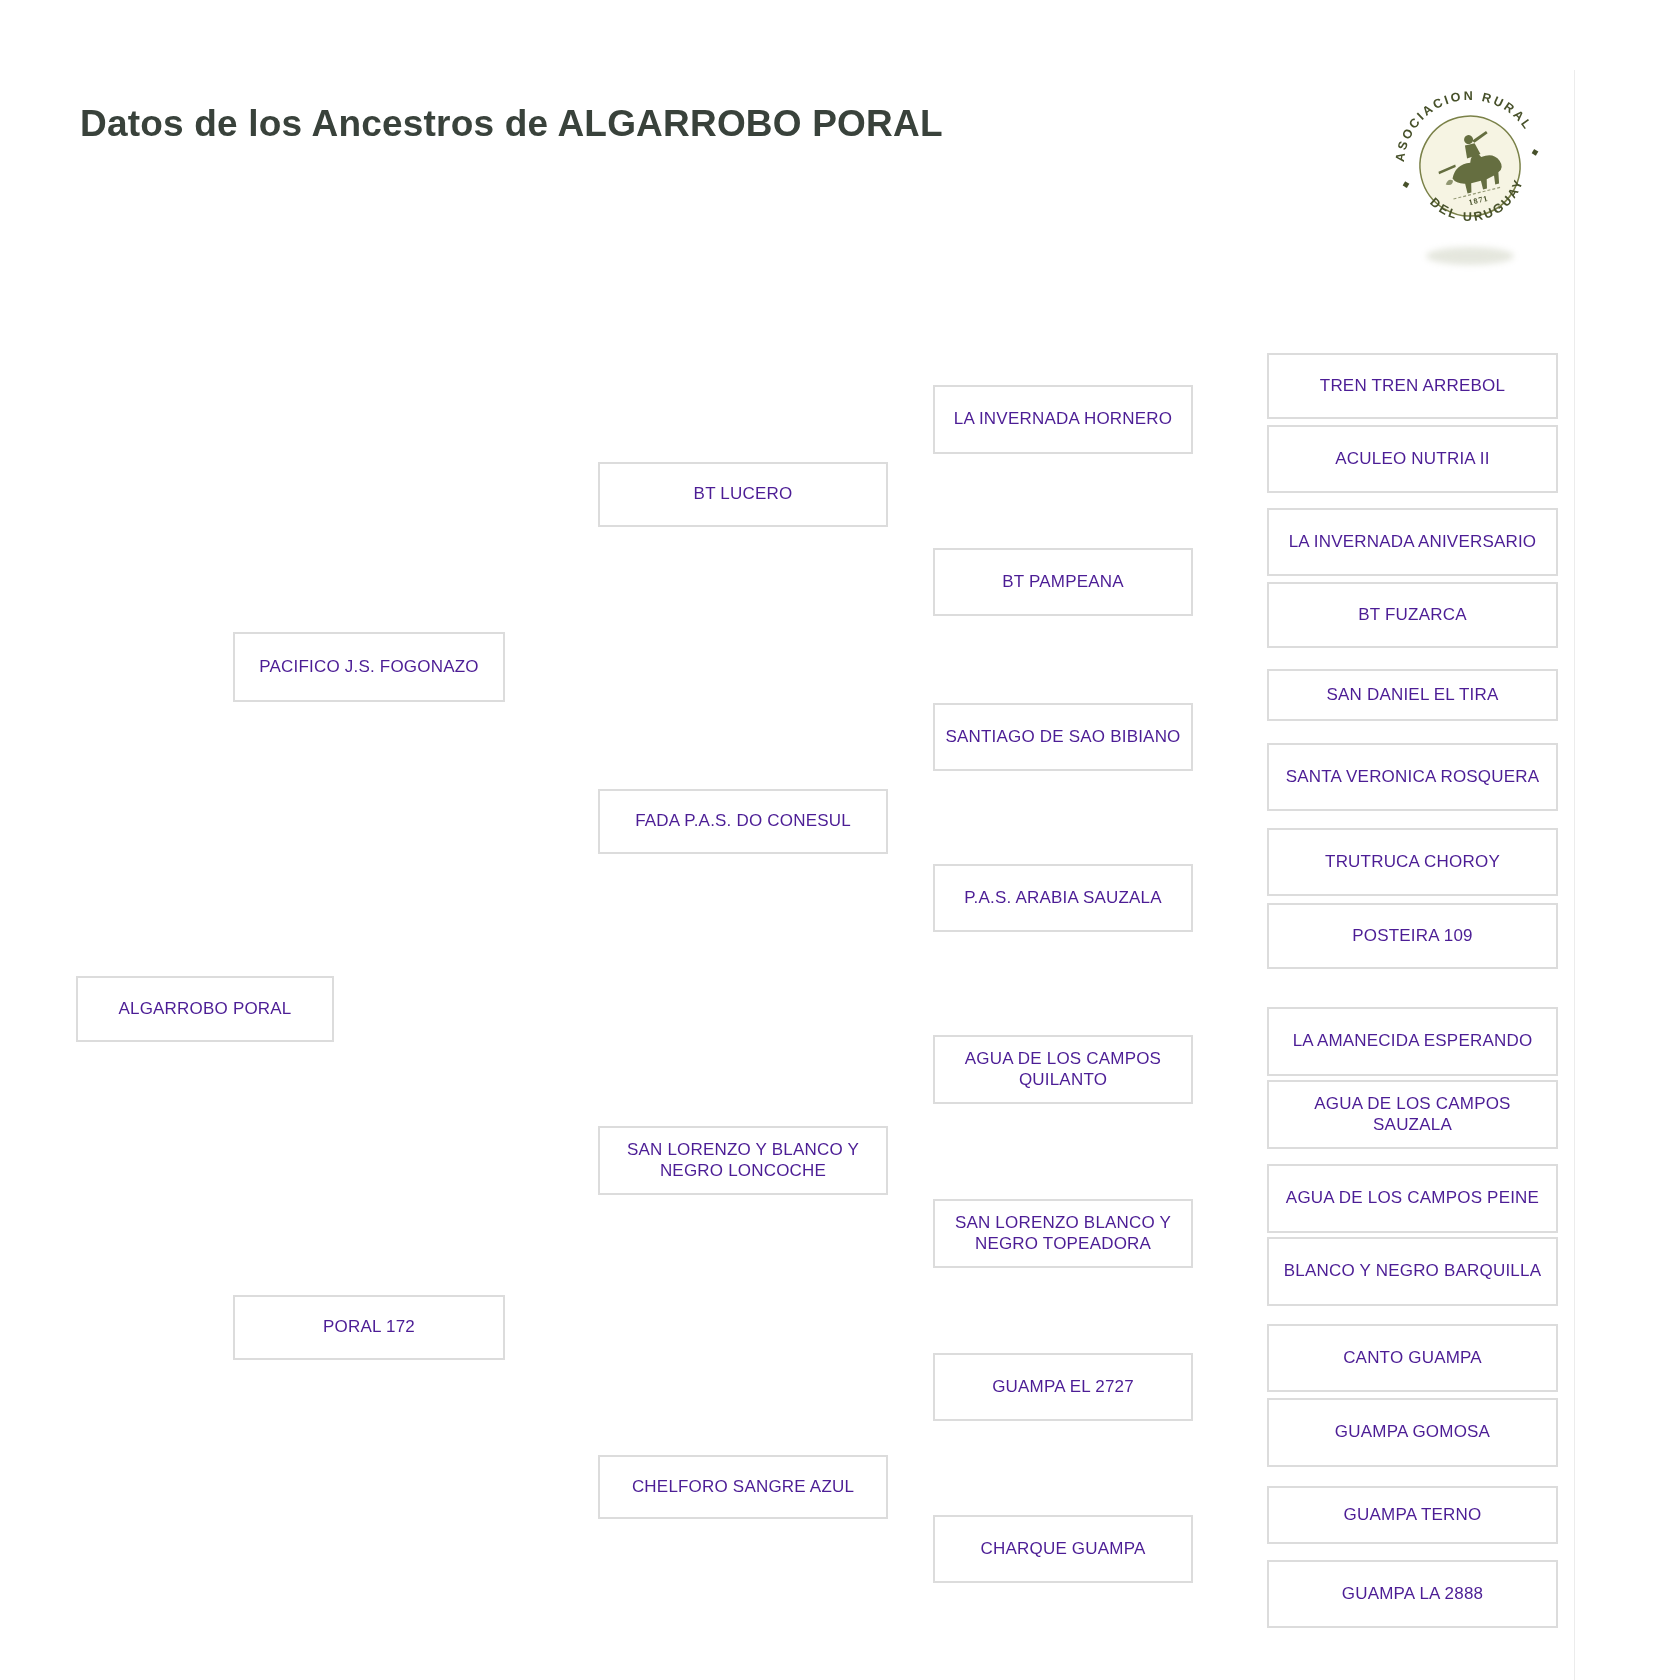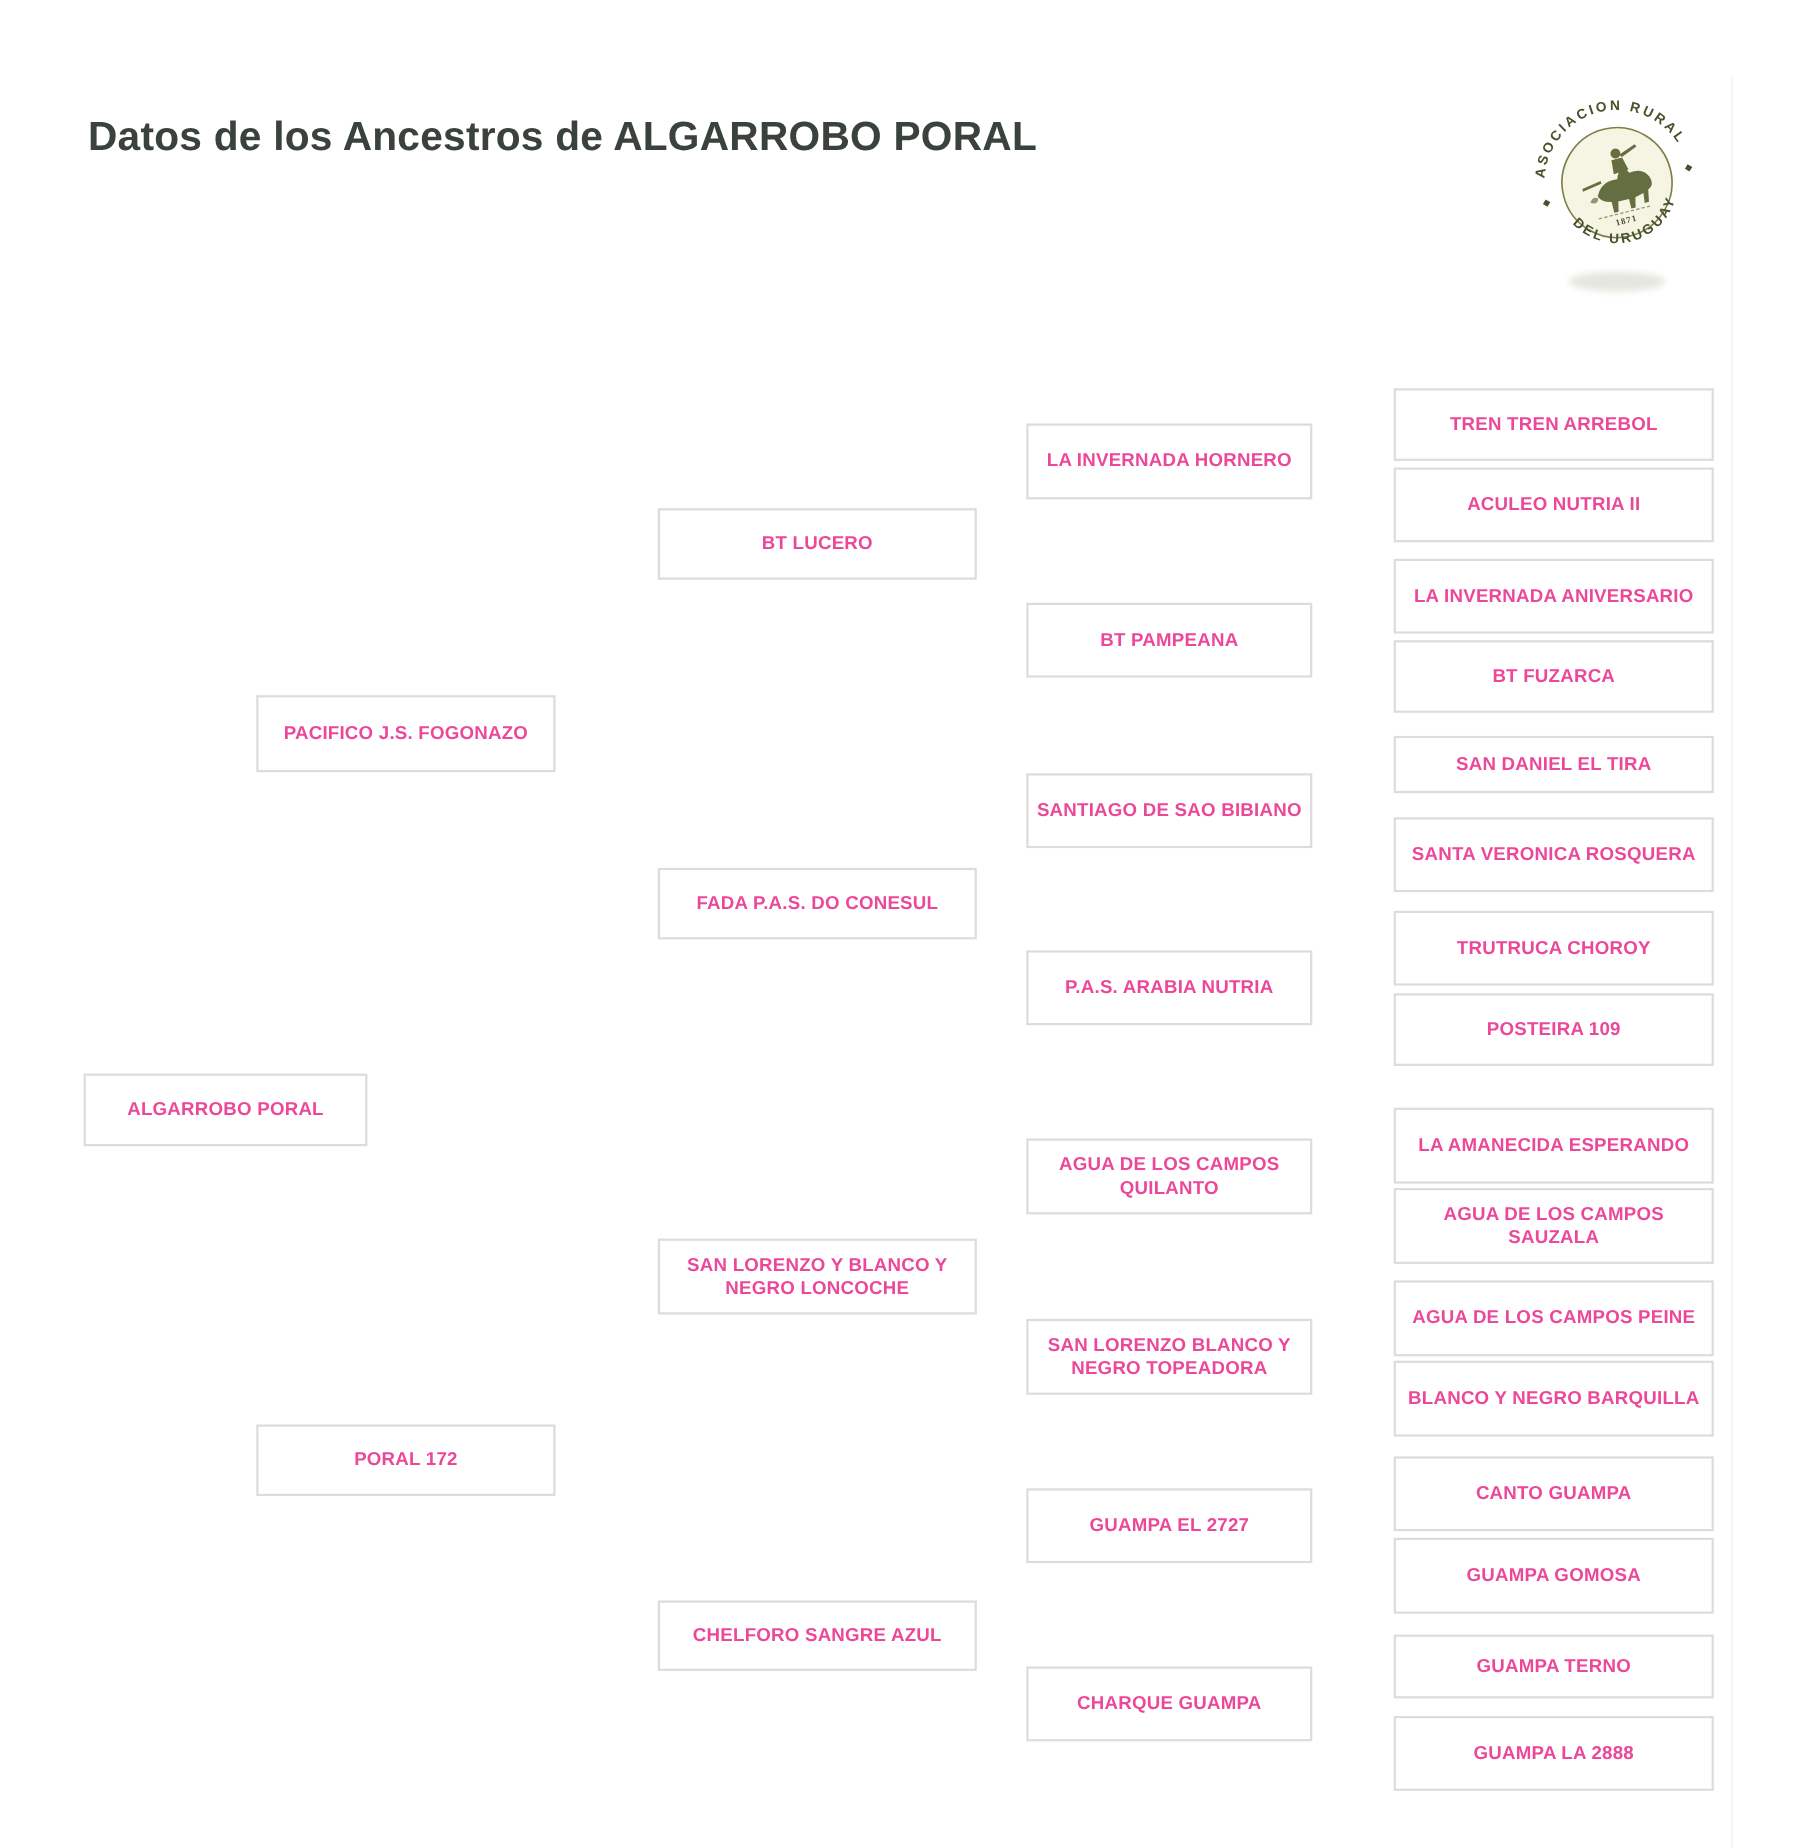--- a/index.html
+++ b/index.html
@@ -60,24 +60,24 @@
     background: #ffffff;
     border: 2px solid #dcdcdc;
     display: flex;
     align-items: center;
     justify-content: center;
     text-align: center;
     padding: 5px 8px;
   }
   .node span {
     font-size: 17px;
-    font-weight: bold;
+    font-weight: normal;
     line-height: 1.18;
     letter-spacing: 0.2px;
-    color: #ec4899;
+    color: #4c1d95;
   }
   .col1 { left: 76px;   width: 258px; margin-top: 28px; }
   .col2 { left: 233px;  width: 272px; }
   .col3 { left: 598px;  width: 290px; }
   .col4 { left: 933px;  width: 260px; padding: 2px 4px; }
   .col5 { left: 1267px; width: 291px; padding: 0 10px; }
 </style>
 </head>
 <body>
 
@@ -143,21 +143,21 @@
 <div class="node col4" style="top:385px;height:69px">
   <span>LA INVERNADA HORNERO</span>
 </div>
 <div class="node col4" style="top:548px;height:68px">
   <span>BT PAMPEANA</span>
 </div>
 <div class="node col4" style="top:703px;height:68px">
   <span>SANTIAGO DE SAO BIBIANO</span>
 </div>
 <div class="node col4" style="top:864px;height:68px">
-  <span>P.A.S. ARABIA NUTRIA</span>
+  <span>P.A.S. ARABIA SAUZALA</span>
 </div>
 <div class="node col4" style="top:1035px;height:69px">
   <span>AGUA DE LOS CAMPOS QUILANTO</span>
 </div>
 <div class="node col4" style="top:1199px;height:69px">
   <span>SAN LORENZO BLANCO Y NEGRO TOPEADORA</span>
 </div>
 <div class="node col4" style="top:1353px;height:68px">
   <span>GUAMPA EL 2727</span>
 </div>

